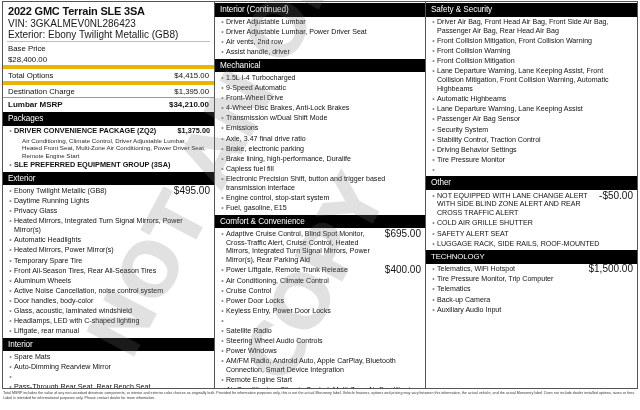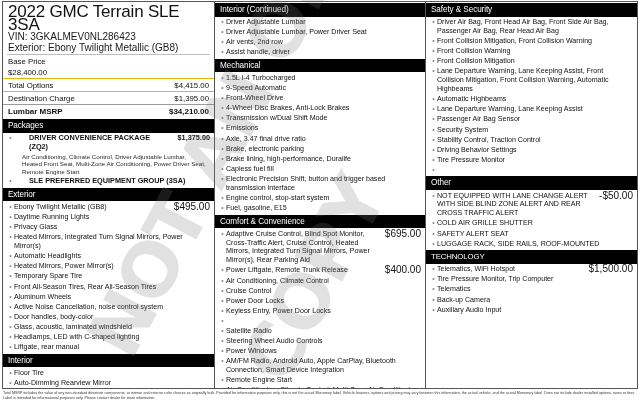--- a/index.html
+++ b/index.html
@@ -26,32 +26,32 @@
     height:100%;
     overflow:hidden;
     position:relative;
   }
   .col1{width:212px;border-right:1px solid #555;}
   .col2{width:211px;border-right:1px solid #555;}
   .col3{width:211px;}
 
   
   .title{
-    font-size:17px;font-weight:normal;letter-spacing:-0.2px;
+    font-size:11px;font-weight:bold;letter-spacing:-0.2px;
     padding:3px 5px 1px 5px;line-height:13px;
   }
   .subline{
     font-size:10px;padding:0 5px 1px 5px;line-height:9.5px;color:#1a1a1a;
   }
   .hr-thin{height:1px;background:#bdbdbd;margin:1px 4px 0 4px;}
   .price-row{
     display:flex;justify-content:space-between;
     font-size:7.8px;line-height:11px;
     padding:1px 5px 0 5px;
-    border-top:1px solid #eab308;
+    border-top:4px solid #eab308;
   }
   .price-row:first-of-type{border-top:none;flex-direction:column;}
   .price-row.total{font-weight:bold;font-size:8px;border-top:1px solid #9a9a9a;padding-bottom:1px;}
 
   
   .sec{
     background:#000;color:#fff;
     font-size:8.2px;line-height:11px;
     padding:1px 5px 1.5px 5px;
     margin-top:1px;
@@ -65,21 +65,21 @@
     display:flex;align-items:flex-start;
     font-size:7.1px;line-height:8.9px;
     padding:0.6px 0 0.6px 0;
   }
   .bullet{
     flex:0 0 auto;width:7px;color:#8a8a8a;
     font-size:7px;line-height:8.9px;text-align:center;
   }
   .ftxt{flex:1 1 auto;padding-right:3px;}
   .fprice{flex:0 0 auto;font-size:10px;white-space:nowrap;text-align:right;}
-  li.bold .ftxt,li.bold .fprice{font-weight:bold;font-size:7.3px;margin-left:15px;}
+  li.bold .ftxt,li.bold .fprice{font-weight:bold;font-size:7.3px;}
   .subdesc{
     font-size:6.2px;line-height:7.6px;color:#2a2a2a;
     padding:0 4px 1.5px 15px;
   }
 
   
   .wm{
     position:absolute;left:0;top:0;width:640px;height:392px;
     z-index:5;pointer-events:none;overflow:hidden;
   }
@@ -207,21 +207,21 @@
           </li>
           <li class="">
             <span class="bullet">•</span>
             <span class="ftxt">Liftgate, rear manual</span>
           </li>
         </ul>
         <div class="sec">Interior</div>
         <ul class="feats">
           <li class="">
             <span class="bullet">•</span>
-            <span class="ftxt">Floor Tire</span>
+            <span class="ftxt">Spare Mats</span>
           </li>
           <li class="">
             <span class="bullet">•</span>
             <span class="ftxt">Auto-Dimming Rearview Mirror</span>
           </li>
           <li class="">
             <span class="bullet">•</span>
           </li>
           <li class="">
             <span class="bullet">•</span>

